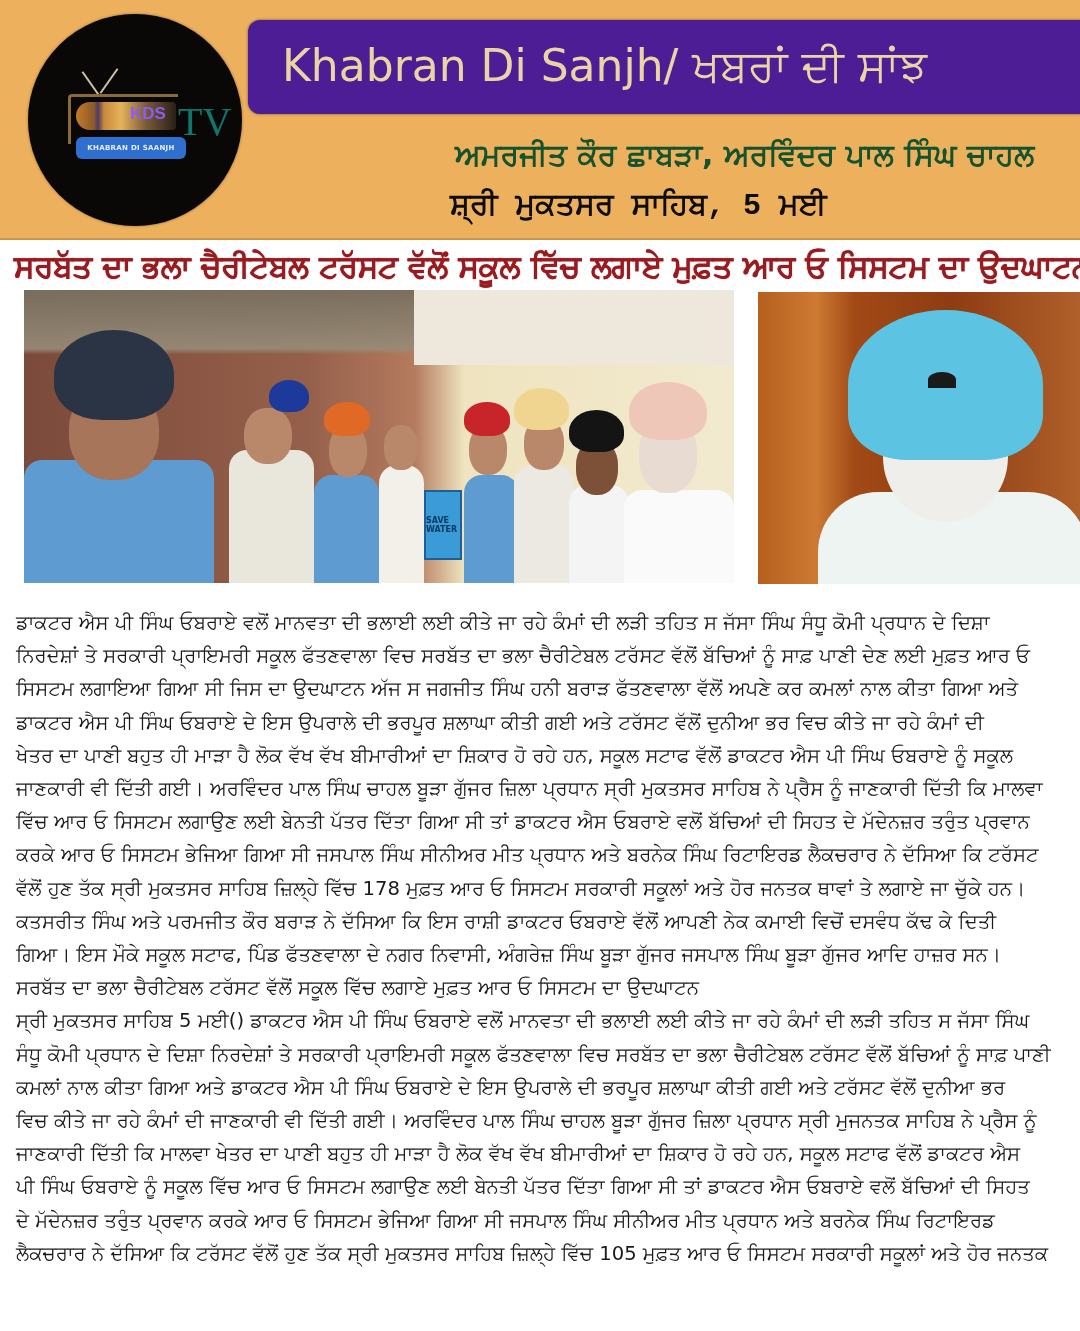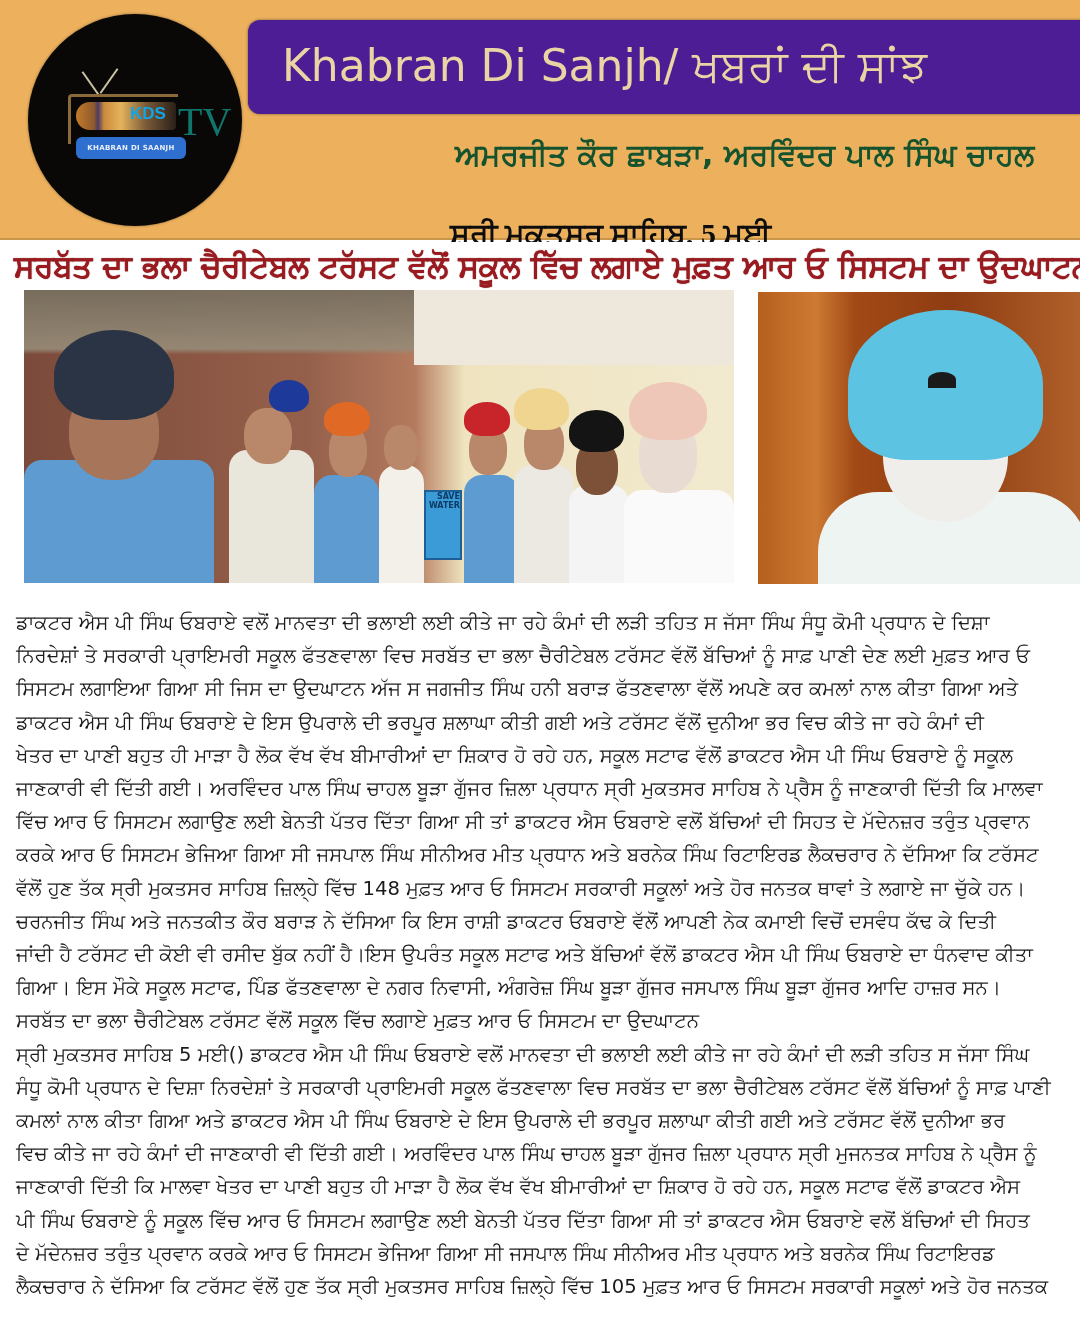--- a/index.html
+++ b/index.html
@@ -26,21 +26,21 @@
     border-left: 3px solid #8b6a3a; border-top: 3px solid #8b6a3a;
     border-top-left-radius: 4px;
   }
   .logo .mic {
     position: absolute; left: 48px; top: 88px; width: 100px; height: 28px;
     border-radius: 14px 4px 4px 14px;
     background: linear-gradient(90deg, #c47a2c 0%, #8d5a2a 18%, #4b3a66 22%, #c98a3c 28%, #e5b35c 45%, #7a5a38 70%, #2a2018 100%);
   }
   .logo .kds {
     position: absolute; left: 102px; top: 90px; font-family: "Liberation Sans Narrow", "Liberation Sans", sans-serif;
-    font-size: 17px; font-weight: bold; color: #0ea5e9; letter-spacing: 0px;
+    font-size: 17px; font-weight: bold; color: #8b5cf6; letter-spacing: 0px;
   }
   .logo .tv {
     position: absolute; left: 150px; top: 88px; font-family: "Liberation Serif", serif;
     font-size: 40px; color: #0f766e; line-height: 1;
   }
   .logo .pill {
     position: absolute; left: 48px; top: 123px; width: 110px; height: 22px;
     border-radius: 6px; background: #2f6fd0;
     color: #e8eef8; font-size: 7px; font-weight: bold; text-align: center; line-height: 22px;
     letter-spacing: 0.3px;
@@ -57,22 +57,22 @@
     white-space: nowrap; line-height: 56px;
   }
 
   .byline {
     position: absolute; left: 455px; top: 135px;
     font-family: "DejaVu Sans", sans-serif; font-weight: bold; font-size: 30px;
     color: #14532d; white-space: nowrap; line-height: 40px;
   }
   .dateline {
     position: absolute; left: 450px; top: 186px;
-    font-family: Liberation Serif, serif; font-weight: bold; font-size: 30px;
-    color: #0d0d0d; white-space: nowrap; line-height: 40px; margin-top: 28px;
+    font-family: Liberation Mono, monospace; font-weight: bold; font-size: 30px;
+    color: #0d0d0d; white-space: nowrap; line-height: 40px;
   }
 
   .headline-band {
     position: absolute; left: 0; top: 242px; width: 1080px; height: 48px; background: #ffffff;
   }
   .headline {
     position: absolute; left: 14px; top: 0px; width: 1060px;
     font-family: "DejaVu Sans", sans-serif; font-weight: bold; font-size: 31px;
     color: #9b1a1f; white-space: nowrap; line-height: 48px; letter-spacing: -0.3px;
     text-shadow: 0 0 1px #6b0f12;
@@ -93,21 +93,21 @@
   .p-body { position: absolute; border-radius: 18px 18px 0 0; }
 
   .photo-portrait {
     position: absolute; left: 758px; top: 292px; width: 322px; height: 292px; overflow: hidden;
     background: linear-gradient(90deg, #b65f1e 0%, #cd7a33 18%, #a24a16 30%, #8e3c12 60%, #b0602a 100%);
   }
 
   .sign {
     position: absolute; left: 400px; top: 200px; width: 38px; height: 70px;
     background: #3a9bd6; border: 2px solid #1d5f96;
-    color: #0d3b66; font-size: 8px; font-weight: bold; text-align: right; 
+    color: #0d3b66; font-size: 8px; font-weight: bold; text-align: left; padding-top: 24px;
   }
 
   .body-text {
     position: absolute; left: 16px; top: 606px; width: 1052px;
     font-family: "DejaVu Sans", sans-serif; font-size: 19.6px; line-height: 33.2px;
     color: #1a1a1a;
   }
   .body-text .line { white-space: nowrap; display: block; }
 </style>
 </head>
@@ -184,23 +184,22 @@
 
 <div class="body-text">
   <span class="line">ਡਾਕਟਰ ਐਸ ਪੀ ਸਿੰਘ ਓਬਰਾਏ ਵਲੋਂ ਮਾਨਵਤਾ ਦੀ ਭਲਾਈ ਲਈ ਕੀਤੇ ਜਾ ਰਹੇ ਕੰਮਾਂ ਦੀ ਲੜੀ ਤਹਿਤ ਸ ਜੱਸਾ ਸਿੰਘ ਸੰਧੂ ਕੋਮੀ ਪ੍ਰਧਾਨ ਦੇ ਦਿਸ਼ਾ</span>
   <span class="line">ਨਿਰਦੇਸ਼ਾਂ ਤੇ ਸਰਕਾਰੀ ਪ੍ਰਾਇਮਰੀ ਸਕੂਲ ਫੱਤਣਵਾਲਾ ਵਿਚ ਸਰਬੱਤ ਦਾ ਭਲਾ ਚੈਰੀਟੇਬਲ ਟਰੱਸਟ ਵੱਲੋਂ ਬੱਚਿਆਂ ਨੂੰ ਸਾਫ਼ ਪਾਣੀ ਦੇਣ ਲਈ ਮੁਫ਼ਤ ਆਰ ਓ</span>
   <span class="line">ਸਿਸਟਮ ਲਗਾਇਆ ਗਿਆ ਸੀ ਜਿਸ ਦਾ ਉਦਘਾਟਨ ਅੱਜ ਸ ਜਗਜੀਤ ਸਿੰਘ ਹਨੀ ਬਰਾੜ ਫੱਤਣਵਾਲਾ ਵੱਲੋਂ ਅਪਣੇ ਕਰ ਕਮਲਾਂ ਨਾਲ ਕੀਤਾ ਗਿਆ ਅਤੇ</span>
   <span class="line">ਡਾਕਟਰ ਐਸ ਪੀ ਸਿੰਘ ਓਬਰਾਏ ਦੇ ਇਸ ਉਪਰਾਲੇ ਦੀ ਭਰਪੂਰ ਸ਼ਲਾਘਾ ਕੀਤੀ ਗਈ ਅਤੇ ਟਰੱਸਟ ਵੱਲੋਂ ਦੁਨੀਆ ਭਰ ਵਿਚ ਕੀਤੇ ਜਾ ਰਹੇ ਕੰਮਾਂ ਦੀ</span>
   <span class="line">ਖੇਤਰ ਦਾ ਪਾਣੀ ਬਹੁਤ ਹੀ ਮਾੜਾ ਹੈ ਲੋਕ ਵੱਖ ਵੱਖ ਬੀਮਾਰੀਆਂ ਦਾ ਸ਼ਿਕਾਰ ਹੋ ਰਹੇ ਹਨ, ਸਕੂਲ ਸਟਾਫ ਵੱਲੋਂ ਡਾਕਟਰ ਐਸ ਪੀ ਸਿੰਘ ਓਬਰਾਏ ਨੂੰ ਸਕੂਲ</span>
   <span class="line">ਜਾਣਕਾਰੀ ਵੀ ਦਿੱਤੀ ਗਈ। ਅਰਵਿੰਦਰ ਪਾਲ ਸਿੰਘ ਚਾਹਲ ਬੂੜਾ ਗੁੱਜਰ ਜ਼ਿਲਾ ਪ੍ਰਧਾਨ ਸ੍ਰੀ ਮੁਕਤਸਰ ਸਾਹਿਬ ਨੇ ਪ੍ਰੈਸ ਨੂੰ ਜਾਣਕਾਰੀ ਦਿੱਤੀ ਕਿ ਮਾਲਵਾ</span>
   <span class="line">ਵਿੱਚ ਆਰ ਓ ਸਿਸਟਮ ਲਗਾਉਣ ਲਈ ਬੇਨਤੀ ਪੱਤਰ ਦਿੱਤਾ ਗਿਆ ਸੀ ਤਾਂ ਡਾਕਟਰ ਐਸ ਓਬਰਾਏ ਵਲੋਂ ਬੱਚਿਆਂ ਦੀ ਸਿਹਤ ਦੇ ਮੱਦੇਨਜ਼ਰ ਤਰੁੰਤ ਪ੍ਰਵਾਨ</span>
   <span class="line">ਕਰਕੇ ਆਰ ਓ ਸਿਸਟਮ ਭੇਜਿਆ ਗਿਆ ਸੀ ਜਸਪਾਲ ਸਿੰਘ ਸੀਨੀਅਰ ਮੀਤ ਪ੍ਰਧਾਨ ਅਤੇ ਬਰਨੇਕ ਸਿੰਘ ਰਿਟਾਇਰਡ ਲੈਕਚਰਾਰ ਨੇ ਦੱਸਿਆ ਕਿ ਟਰੱਸਟ</span>
-  <span class="line">ਵੱਲੋਂ ਹੁਣ ਤੱਕ ਸ੍ਰੀ ਮੁਕਤਸਰ ਸਾਹਿਬ ਜ਼ਿਲ੍ਹੇ ਵਿੱਚ 148 ਮੁਫ਼ਤ ਆਰ ਓ ਸਿਸਟਮ ਸਰਕਾਰੀ ਸਕੂਲਾਂ ਅਤੇ ਹੋਰ ਜਨਤਕ ਥਾਵਾਂ ਤੇ ਲਗਾਏ ਜਾ ਚੁੱਕੇ ਹਨ।</span>
-  <span class="line">ਚਰਨਜੀਤ ਸਿੰਘ ਅਤੇ ਜਨਤਕੀਤ ਕੌਰ ਬਰਾੜ ਨੇ ਦੱਸਿਆ ਕਿ ਇਸ ਰਾਸ਼ੀ ਡਾਕਟਰ ਓਬਰਾਏ ਵੱਲੋਂ ਆਪਣੀ ਨੇਕ ਕਮਾਈ ਵਿਚੋਂ ਦਸਵੰਧ ਕੱਢ ਕੇ ਦਿਤੀ</span>
-  <span class="line">ਜਾਂਦੀ ਹੈ ਟਰੱਸਟ ਦੀ ਕੋਈ ਵੀ ਰਸੀਦ ਬੁੱਕ ਨਹੀਂ ਹੈ।ਇਸ ਉਪਰੰਤ ਸਕੂਲ ਸਟਾਫ ਅਤੇ ਬੱਚਿਆਂ ਵੱਲੋਂ ਡਾਕਟਰ ਐਸ ਪੀ ਸਿੰਘ ਓਬਰਾਏ ਦਾ ਧੰਨਵਾਦ ਕੀਤਾ</span>
+  <span class="line">ਵੱਲੋਂ ਹੁਣ ਤੱਕ ਸ੍ਰੀ ਮੁਕਤਸਰ ਸਾਹਿਬ ਜ਼ਿਲ੍ਹੇ ਵਿੱਚ 178 ਮੁਫ਼ਤ ਆਰ ਓ ਸਿਸਟਮ ਸਰਕਾਰੀ ਸਕੂਲਾਂ ਅਤੇ ਹੋਰ ਜਨਤਕ ਥਾਵਾਂ ਤੇ ਲਗਾਏ ਜਾ ਚੁੱਕੇ ਹਨ।</span>
+  <span class="line">ਕਤਸਰੀਤ ਸਿੰਘ ਅਤੇ ਪਰਮਜੀਤ ਕੌਰ ਬਰਾੜ ਨੇ ਦੱਸਿਆ ਕਿ ਇਸ ਰਾਸ਼ੀ ਡਾਕਟਰ ਓਬਰਾਏ ਵੱਲੋਂ ਆਪਣੀ ਨੇਕ ਕਮਾਈ ਵਿਚੋਂ ਦਸਵੰਧ ਕੱਢ ਕੇ ਦਿਤੀ</span>
   <span class="line">ਗਿਆ। ਇਸ ਮੌਕੇ ਸਕੂਲ ਸਟਾਫ, ਪਿੰਡ ਫੱਤਣਵਾਲਾ ਦੇ ਨਗਰ ਨਿਵਾਸੀ, ਅੰਗਰੇਜ਼ ਸਿੰਘ ਬੂੜਾ ਗੁੱਜਰ ਜਸਪਾਲ ਸਿੰਘ ਬੂੜਾ ਗੁੱਜਰ ਆਦਿ ਹਾਜ਼ਰ ਸਨ।</span>
   <span class="line">ਸਰਬੱਤ ਦਾ ਭਲਾ ਚੈਰੀਟੇਬਲ ਟਰੱਸਟ ਵੱਲੋਂ  ਸਕੂਲ ਵਿੱਚ ਲਗਾਏ ਮੁਫ਼ਤ ਆਰ ਓ ਸਿਸਟਮ ਦਾ ਉਦਘਾਟਨ</span>
   <span class="line">ਸ੍ਰੀ ਮੁਕਤਸਰ ਸਾਹਿਬ 5 ਮਈ() ਡਾਕਟਰ ਐਸ ਪੀ ਸਿੰਘ ਓਬਰਾਏ ਵਲੋਂ ਮਾਨਵਤਾ ਦੀ ਭਲਾਈ ਲਈ ਕੀਤੇ ਜਾ ਰਹੇ ਕੰਮਾਂ ਦੀ ਲੜੀ ਤਹਿਤ ਸ ਜੱਸਾ ਸਿੰਘ</span>
   <span class="line">ਸੰਧੂ ਕੋਮੀ ਪ੍ਰਧਾਨ ਦੇ ਦਿਸ਼ਾ ਨਿਰਦੇਸ਼ਾਂ ਤੇ ਸਰਕਾਰੀ ਪ੍ਰਾਇਮਰੀ ਸਕੂਲ ਫੱਤਣਵਾਲਾ ਵਿਚ ਸਰਬੱਤ ਦਾ ਭਲਾ ਚੈਰੀਟੇਬਲ ਟਰੱਸਟ ਵੱਲੋਂ ਬੱਚਿਆਂ ਨੂੰ ਸਾਫ਼ ਪਾਣੀ</span>
   <span class="line">ਕਮਲਾਂ ਨਾਲ ਕੀਤਾ ਗਿਆ ਅਤੇ ਡਾਕਟਰ ਐਸ ਪੀ ਸਿੰਘ ਓਬਰਾਏ ਦੇ ਇਸ ਉਪਰਾਲੇ ਦੀ ਭਰਪੂਰ ਸ਼ਲਾਘਾ ਕੀਤੀ ਗਈ ਅਤੇ ਟਰੱਸਟ ਵੱਲੋਂ ਦੁਨੀਆ ਭਰ</span>
   <span class="line">ਵਿਚ ਕੀਤੇ ਜਾ ਰਹੇ ਕੰਮਾਂ ਦੀ ਜਾਣਕਾਰੀ ਵੀ ਦਿੱਤੀ ਗਈ। ਅਰਵਿੰਦਰ ਪਾਲ ਸਿੰਘ ਚਾਹਲ ਬੂੜਾ ਗੁੱਜਰ ਜ਼ਿਲਾ ਪ੍ਰਧਾਨ ਸ੍ਰੀ ਮੁਜਨਤਕ ਸਾਹਿਬ ਨੇ ਪ੍ਰੈਸ ਨੂੰ</span>
   <span class="line">ਜਾਣਕਾਰੀ ਦਿੱਤੀ ਕਿ ਮਾਲਵਾ ਖੇਤਰ ਦਾ ਪਾਣੀ ਬਹੁਤ ਹੀ ਮਾੜਾ ਹੈ ਲੋਕ ਵੱਖ ਵੱਖ ਬੀਮਾਰੀਆਂ ਦਾ ਸ਼ਿਕਾਰ ਹੋ ਰਹੇ ਹਨ, ਸਕੂਲ ਸਟਾਫ ਵੱਲੋਂ ਡਾਕਟਰ ਐਸ</span>
   <span class="line">ਪੀ ਸਿੰਘ ਓਬਰਾਏ ਨੂੰ ਸਕੂਲ ਵਿੱਚ ਆਰ ਓ ਸਿਸਟਮ ਲਗਾਉਣ ਲਈ ਬੇਨਤੀ ਪੱਤਰ ਦਿੱਤਾ ਗਿਆ ਸੀ ਤਾਂ ਡਾਕਟਰ ਐਸ ਓਬਰਾਏ ਵਲੋਂ ਬੱਚਿਆਂ ਦੀ ਸਿਹਤ</span>
   <span class="line">ਦੇ ਮੱਦੇਨਜ਼ਰ ਤਰੁੰਤ ਪ੍ਰਵਾਨ ਕਰਕੇ ਆਰ ਓ ਸਿਸਟਮ ਭੇਜਿਆ ਗਿਆ ਸੀ ਜਸਪਾਲ ਸਿੰਘ ਸੀਨੀਅਰ ਮੀਤ ਪ੍ਰਧਾਨ ਅਤੇ ਬਰਨੇਕ ਸਿੰਘ ਰਿਟਾਇਰਡ</span>
   <span class="line">ਲੈਕਚਰਾਰ ਨੇ ਦੱਸਿਆ ਕਿ ਟਰੱਸਟ ਵੱਲੋਂ ਹੁਣ ਤੱਕ ਸ੍ਰੀ ਮੁਕਤਸਰ ਸਾਹਿਬ ਜ਼ਿਲ੍ਹੇ ਵਿੱਚ 105 ਮੁਫ਼ਤ ਆਰ ਓ ਸਿਸਟਮ ਸਰਕਾਰੀ ਸਕੂਲਾਂ ਅਤੇ ਹੋਰ ਜਨਤਕ</span>

